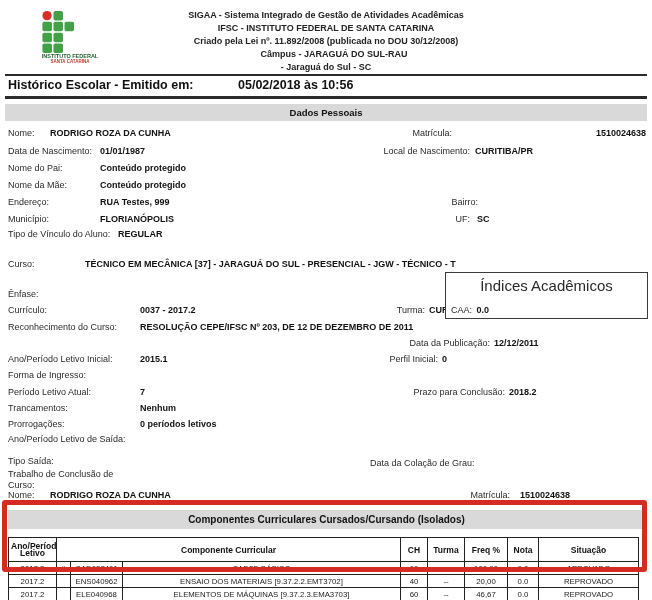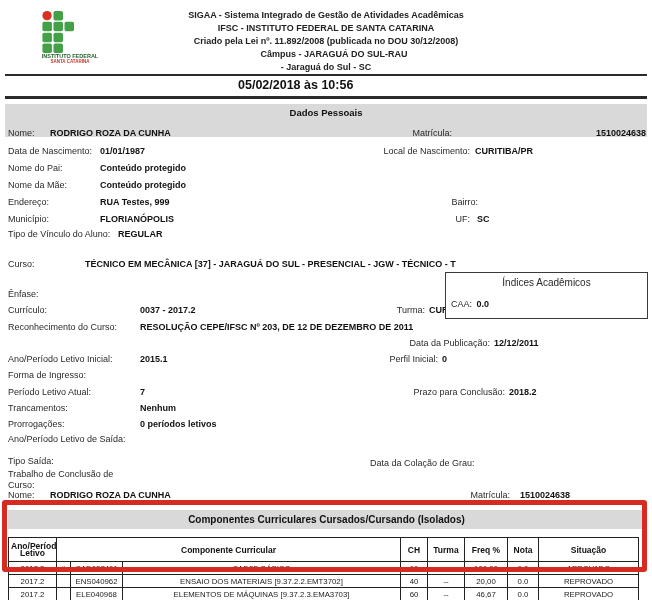--- a/index.html
+++ b/index.html
@@ -3,21 +3,21 @@
 <meta charset="utf-8">
 <style>
   html,body{margin:0;padding:0;background:#fff;}
   .page{position:relative;width:652px;height:600px;background:#fff;overflow:hidden;
         font-family:"Liberation Sans", sans-serif;color:#1b1b1b;}
   .abs{position:absolute;white-space:nowrap;}
   .ctr{text-align:center;}
   .hline{position:absolute;background:#2b2b2b;}
   .hdl{font-size:9px;font-weight:bold;width:652px;left:0;text-align:center;color:#222;}
   .h1{font-size:12.5px;font-weight:bold;color:#111;}
-  .bar{position:absolute;left:5px;width:642px;height:33px;background:#d9d9d9;
+  .bar{position:absolute;left:5px;width:642px;height:17px;background:#d9d9d9;
        text-align:center;font-weight:bold;font-size:9.5px;line-height:17px;color:#111;}
   .lb{font-size:9px;color:#2a2a2a;}
   .vl{font-size:9px;font-weight:bold;color:#111;}
   .rt{text-align:right;}
   .ibox{position:absolute;border:1.5px solid #3a3a3a;background:#fff;}
   .redbox{position:absolute;border:5px solid #d62b23;border-radius:3px;z-index:6;pointer-events:none;background:transparent;}
   table.comp{position:absolute;left:8px;top:537px;width:630px;border-collapse:collapse;table-layout:fixed;z-index:2;}
   table.comp th, table.comp td{border:1px solid #222;padding:0 2px;overflow:hidden;white-space:nowrap;}
   table.comp th{font-size:8.5px;font-weight:bold;text-align:center;height:23px;color:#111;}
   table.comp td{font-size:7.8px;text-align:center;height:12px;color:#1b1b1b;}
@@ -48,20 +48,21 @@
     <div class="logotxt2 ctr">SANTA CATARINA</div>
   </div>
 
   <span class="abs hdl" style="top:10px;">SIGAA - Sistema Integrado de Gestão de Atividades Acadêmicas</span>
   <span class="abs hdl" style="top:23px;">IFSC - INSTITUTO FEDERAL DE SANTA CATARINA</span>
   <span class="abs hdl" style="top:36px;">Criado pela Lei nº. 11.892/2008 (publicada no DOU 30/12/2008)</span>
   <span class="abs hdl" style="top:49px;padding-left:8px;">Câmpus - JARAGUÁ DO SUL-RAU</span>
   <span class="abs hdl" style="top:62px;">- Jaraguá do Sul - SC</span>
 
   <div class="hline" style="top:74px;left:5px;width:642px;height:2px;"></div>
+  <span class="abs h1" style="top:78px;left:8px;">Histórico Escolar - Emitido em:</span>
   <span class="abs h1" style="top:78px;left:238px;">05/02/2018 às 10:56</span>
   <div class="hline" style="top:96px;left:5px;width:642px;height:2.5px;"></div>
 
   <div class="bar" style="top:104px;">
     <span>Dados Pessoais</span>
   </div>
 
   <span class="abs lb" style="top:128px;left:8px;">Nome:</span>
   <span class="abs vl" style="top:128px;left:50px;">RODRIGO ROZA DA CUNHA</span>
   <span class="abs lb rt" style="top:128px;left:332px;width:120px;">Matrícula:</span>
@@ -95,21 +96,21 @@
   <span class="abs vl" style="top:259px;left:85px;">TÉCNICO EM MECÂNICA [37] - JARAGUÁ DO SUL - PRESENCIAL - JGW - TÉCNICO - T</span>
 
   <span class="abs lb" style="top:289px;left:8px;">Ênfase:</span>
 
   <span class="abs lb" style="top:305px;left:8px;">Currículo:</span>
   <span class="abs vl" style="top:305px;left:140px;">0037 - 2017.2</span>
   <span class="abs lb rt" style="top:305px;left:325px;width:100px;">Turma:</span>
   <span class="abs vl" style="top:305px;left:429px;">CURSANDO</span>
 
   <div class="ibox" style="left:445px;top:272px;width:201px;height:45px;">
-    <div class="ctr" style="font-size:10px;margin-top:4px;color:#2a2a2a;">Índices Acadêmicos</div>
+    <div class="ctr" style="font-size:15px;margin-top:4px;color:#2a2a2a;">Índices Acadêmicos</div>
     <div style="margin:5px 0 0 5px;">
       <span class="lb">CAA:</span>
       <span class="vl">0.0</span>
     </div>
   </div>
 
   <span class="abs lb" style="top:322px;left:8px;">Reconhecimento do Curso:</span>
   <span class="abs vl" style="top:322px;left:140px;">RESOLUÇÃO CEPE/IFSC Nº 203, DE 12 DE DEZEMBRO DE 2011</span>
 
   <span class="abs lb rt" style="top:338px;left:340px;width:150px;">Data da Publicação:</span>

